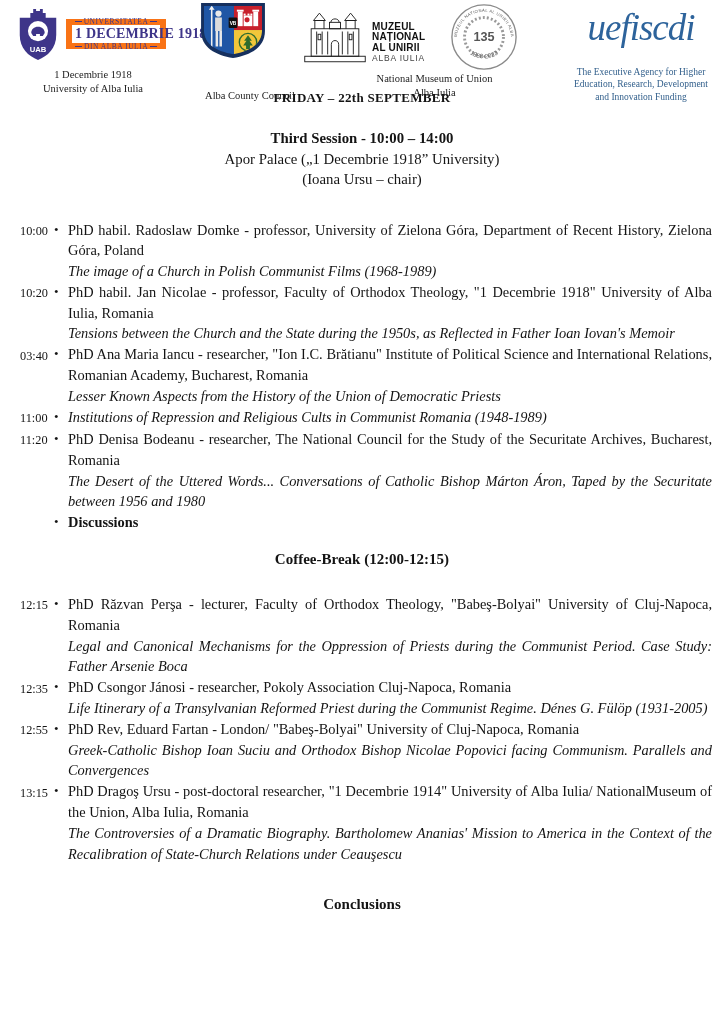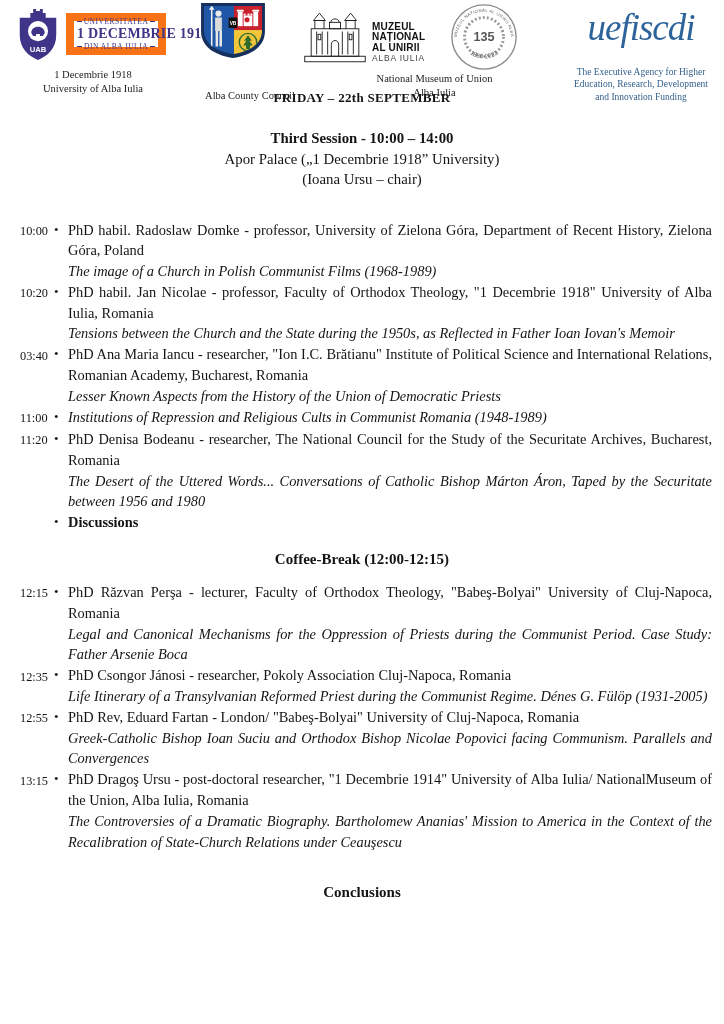--- a/index.html
+++ b/index.html
@@ -10,21 +10,21 @@
     font-family:"Liberation Serif", serif;
   }
 
   
   .header { position:absolute; left:0; top:0; width:724px; height:108px; }
   .logo-caption { position:absolute; text-align:center; font-size:10.5px; line-height:1.3; color:#222; }
 
   .uab-group { position:absolute; left:14px; top:6px; display:flex; align-items:center; }
   .uab-shield { width:48px; height:56px; }
   .uab-box {
-    margin-left:4px; width:100px; height:42px; border:8px solid #f97316; color:#3e3589;
+    margin-left:4px; width:100px; height:30px; border:6px solid #f97316; color:#3e3589;
     display:flex; flex-direction:column; justify-content:center; padding:1px 3px;
   }
   .uab-line { display:flex; align-items:center; gap:2px; }
   .uab-line .rule { flex:1; border-top:1px solid #3e3589; height:0; }
   .uab-top, .uab-bottom { font-size:7.5px; letter-spacing:0.5px; text-align:center; white-space:nowrap; }
   .uab-main { font-size:14px; font-weight:bold; text-align:center; white-space:nowrap; letter-spacing:0.2px; }
   .cap-uab { left:8px; top:68px; width:170px; }
 
   .county-arms { position:absolute; left:198px; top:1px; width:70px; height:60px; }
   .cap-county { left:192px; top:72px; width:116px;margin-top:17px; }
@@ -53,21 +53,21 @@
   
   .agenda { margin-top:30px; padding-left:20px; padding-right:12px; }
   .item { display:flex; font-size:14.4px; line-height:20.8px; }
   .time { width:34px; flex-shrink:0; font-size:12.3px; padding-top:1.5px; color:#141414; }
   .bullet { width:14px; flex-shrink:0; font-size:13px; }
   .body { flex:1; text-align:justify; }
   .talk { font-style:italic; }
   .talk:empty { display:none; }
   .discussions-row .speaker { font-weight:bold; text-align:left; }
 
-  .break-title { margin-top:18px; margin-bottom:14px; text-align:center; font-weight:bold; font-size:15px; }
+  .break-title { margin-top:18px; margin-bottom:26px; text-align:center; font-weight:bold; font-size:15px; }
   .conclusions-title { margin-top:32px; text-align:center; font-weight:bold; font-size:15px; }
 
   svg text { font-family:"Liberation Sans", sans-serif; }
 </style>
 </head>
 <body>
 
 <div class="page">
 
   <div class="header">

